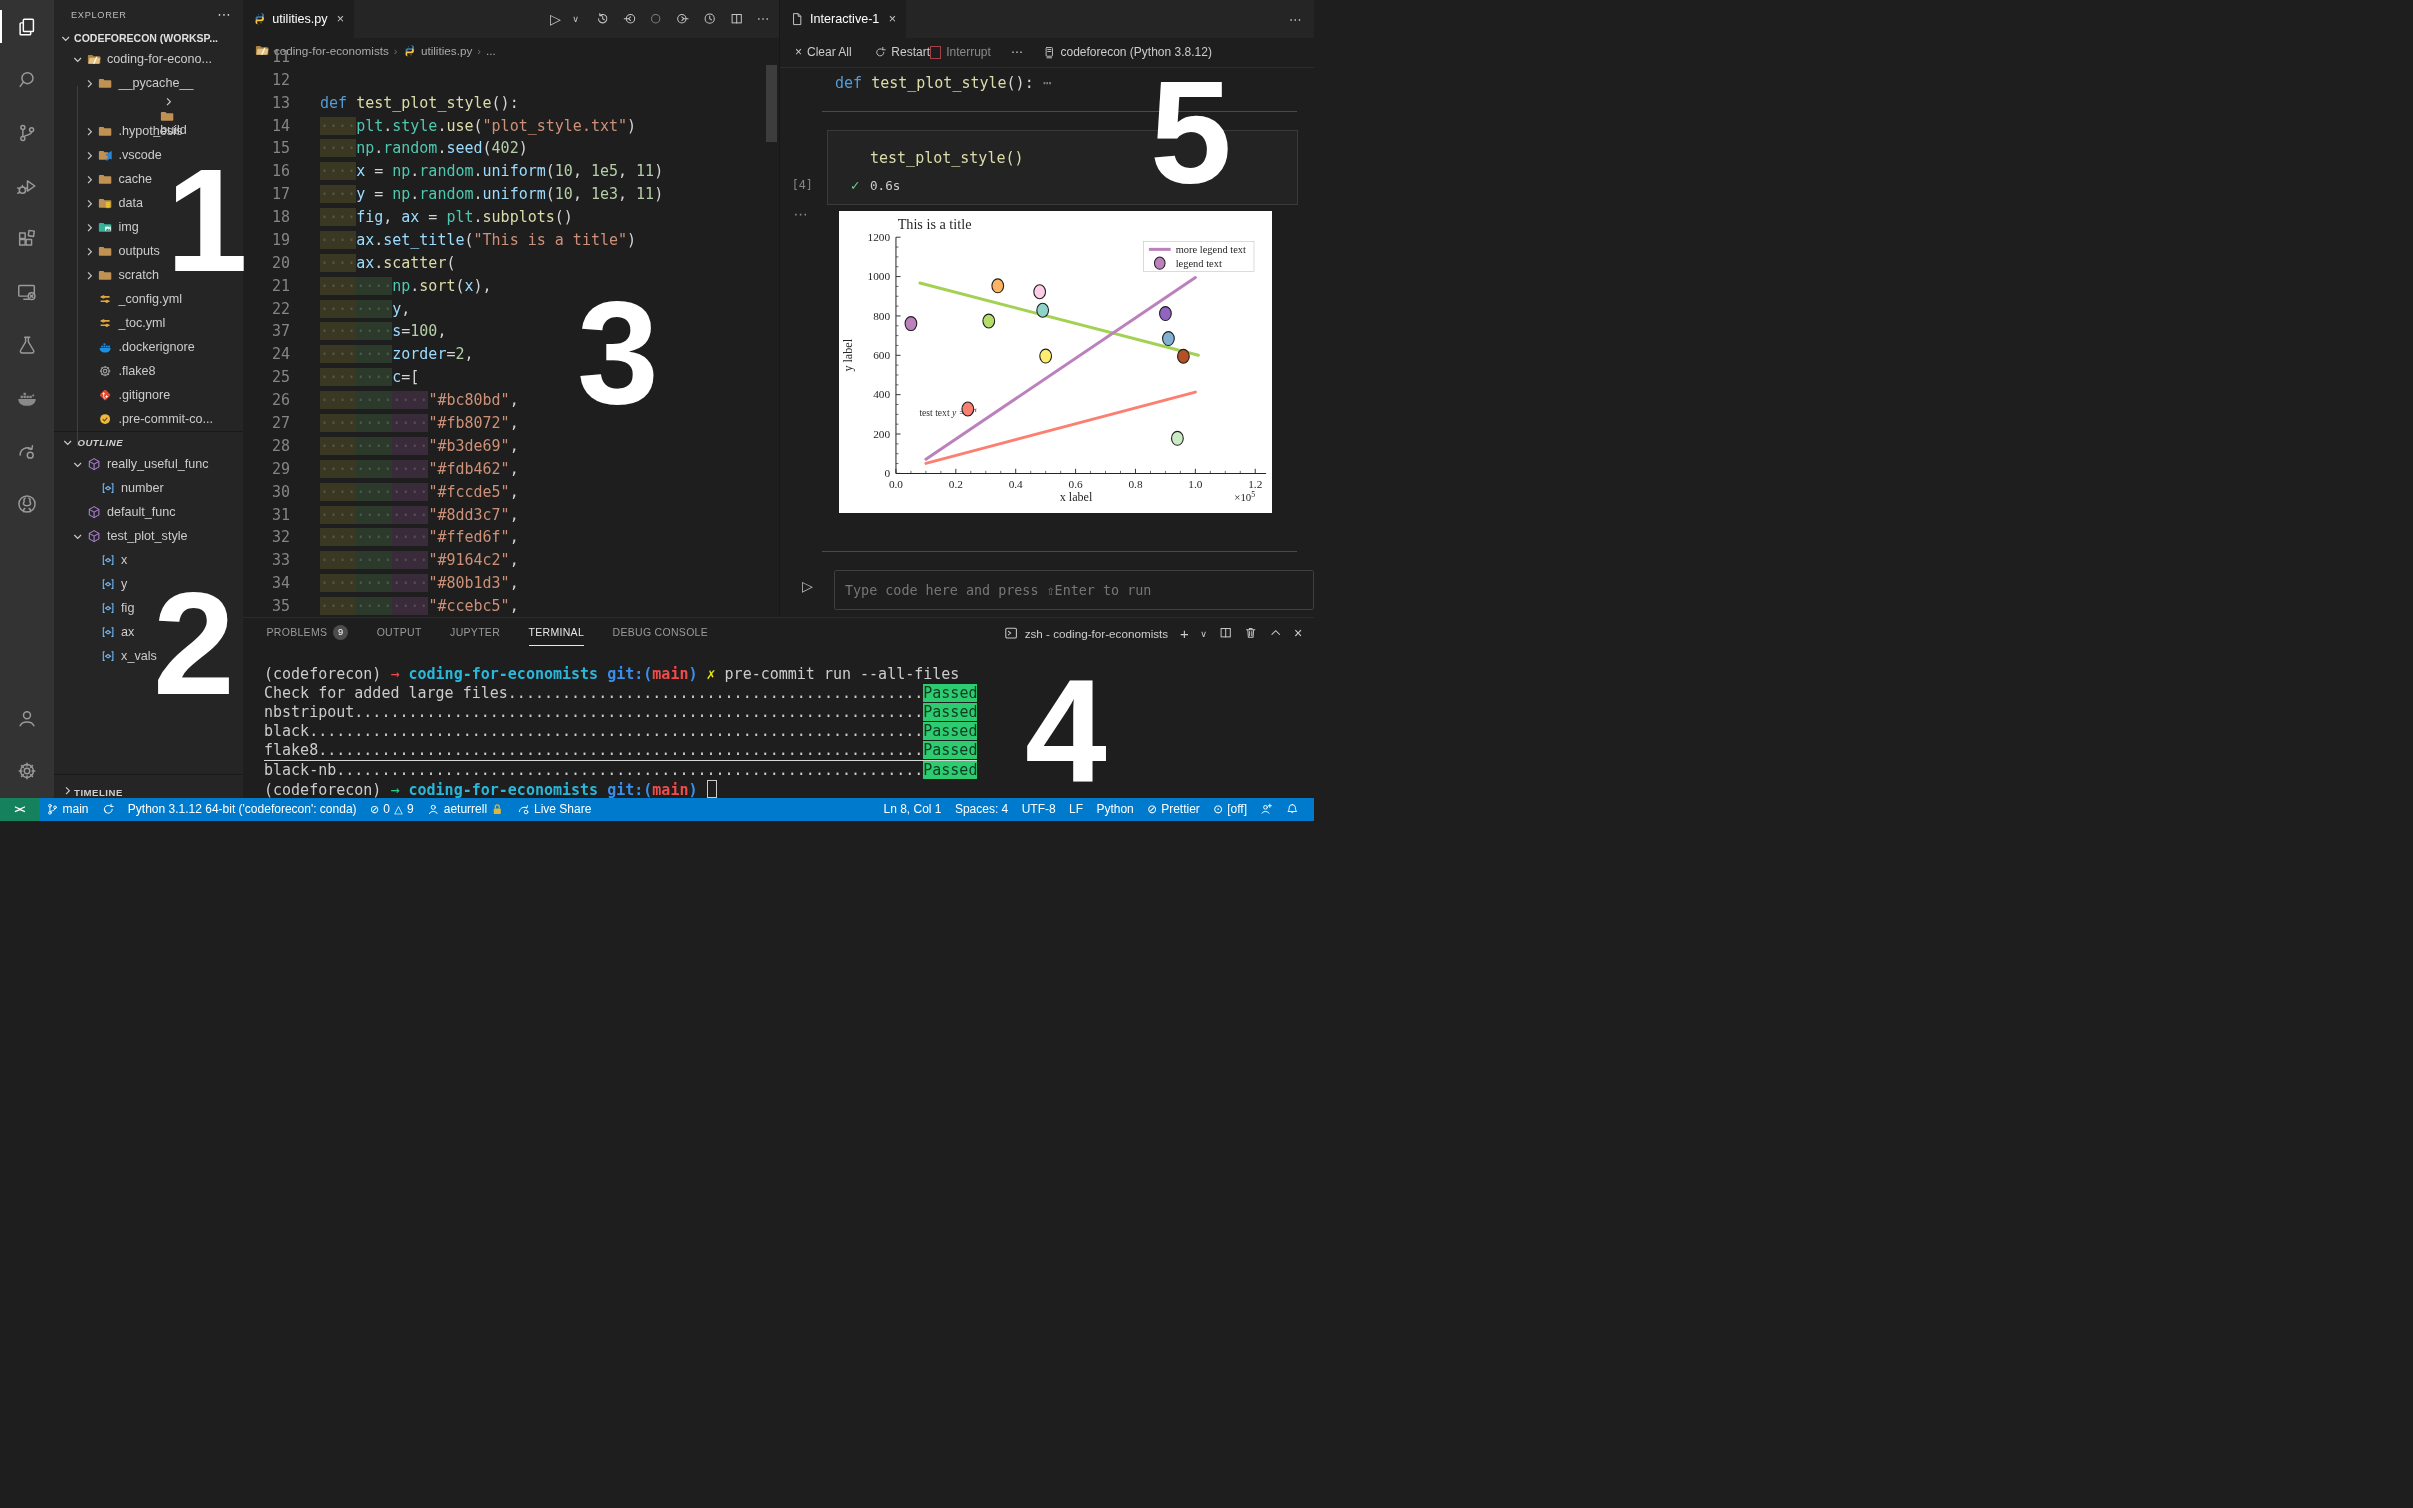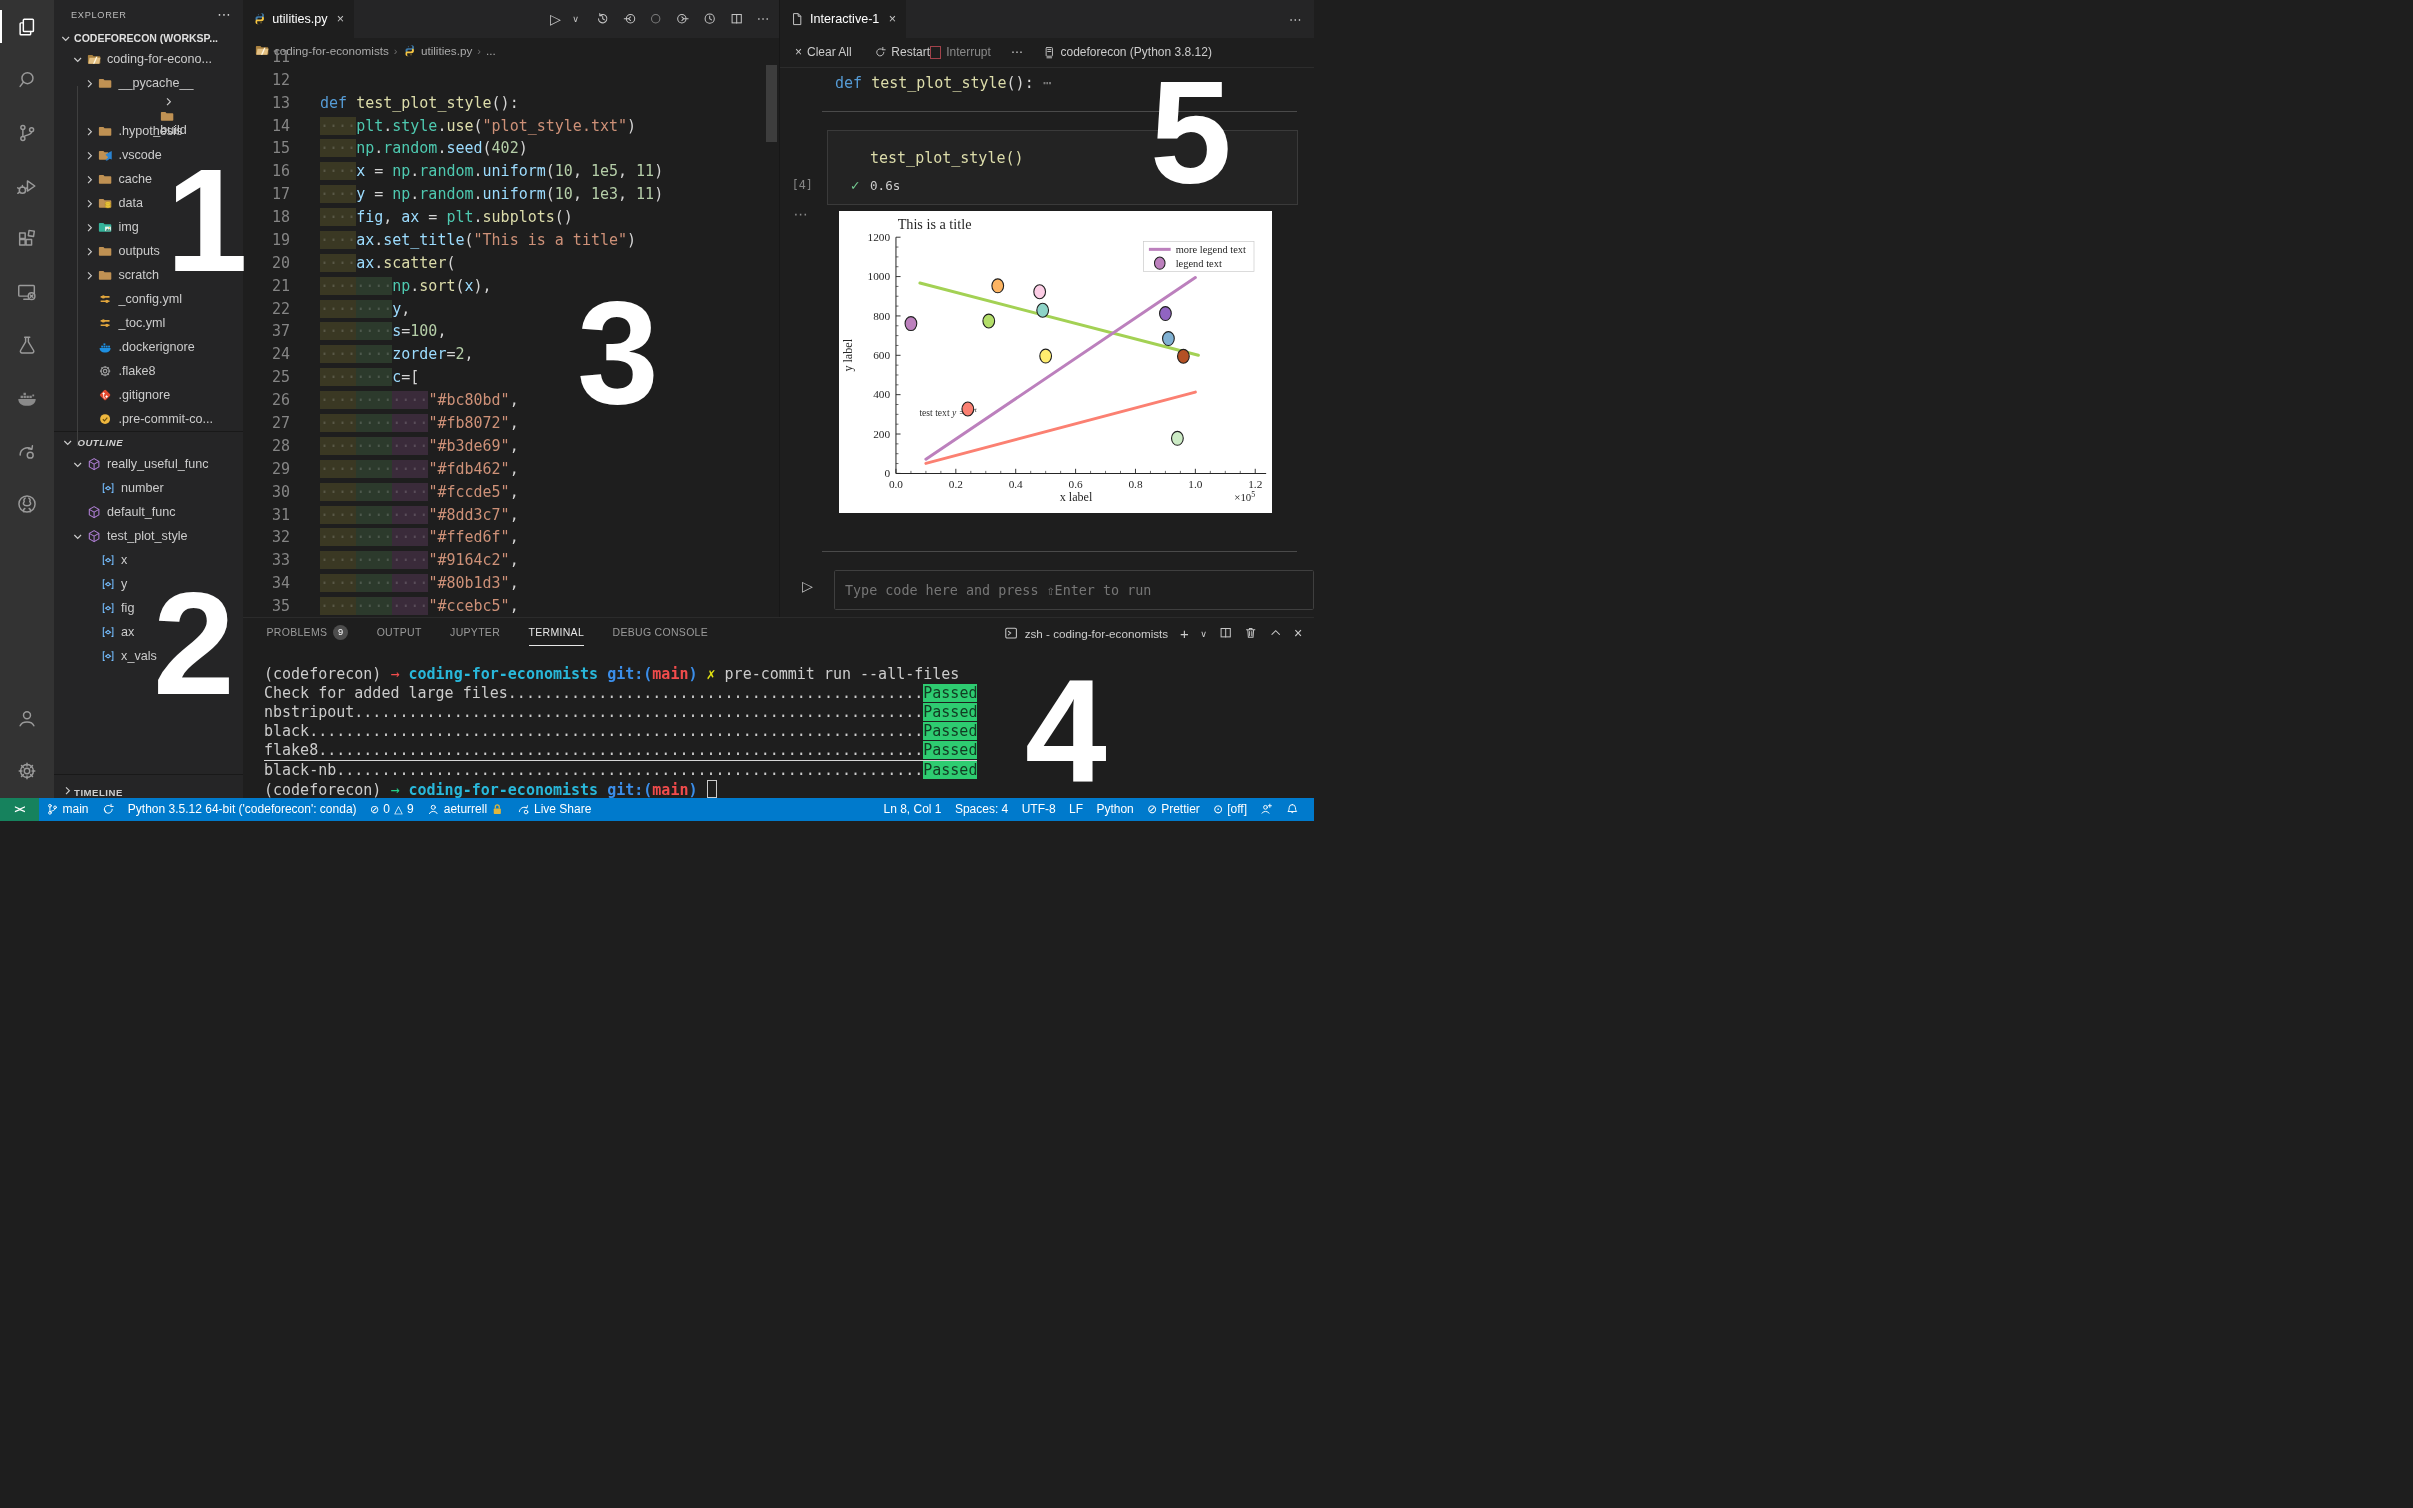--- a/index.html
+++ b/index.html
@@ -862,21 +862,21 @@
           <span>main</span>
         </div>
         <div class="sitem">
           <span style="display: flex; align-items: center;">
             <svg viewBox="0 0 16 16" width="12.6" height="12.6" fill="none" stroke="#ffffff" stroke-width="1.2" stroke-linecap="round">
               <path d="M13 8a5 5 0 1 1-1.5-3.6M11.5 1.6v2.8h2.8M3 8a5 5 0 0 1 1.5 3.6"></path>
             </svg>
           </span>
         </div>
         <div class="sitem">
-          <span>Python 3.5.12 64-bit ('codeforecon': conda)</span>
+          <span>Python 3.1.12 64-bit ('codeforecon': conda)</span>
         </div>
         <div class="sitem">
           <span style="display: flex; align-items: center;">
             <span style="font-size:11px">⊘</span>
           </span>
           <span>0</span>
           <span style="display: flex; align-items: center;">
             <span style="font-size:11px">△</span>
           </span>
           <span>9</span>

